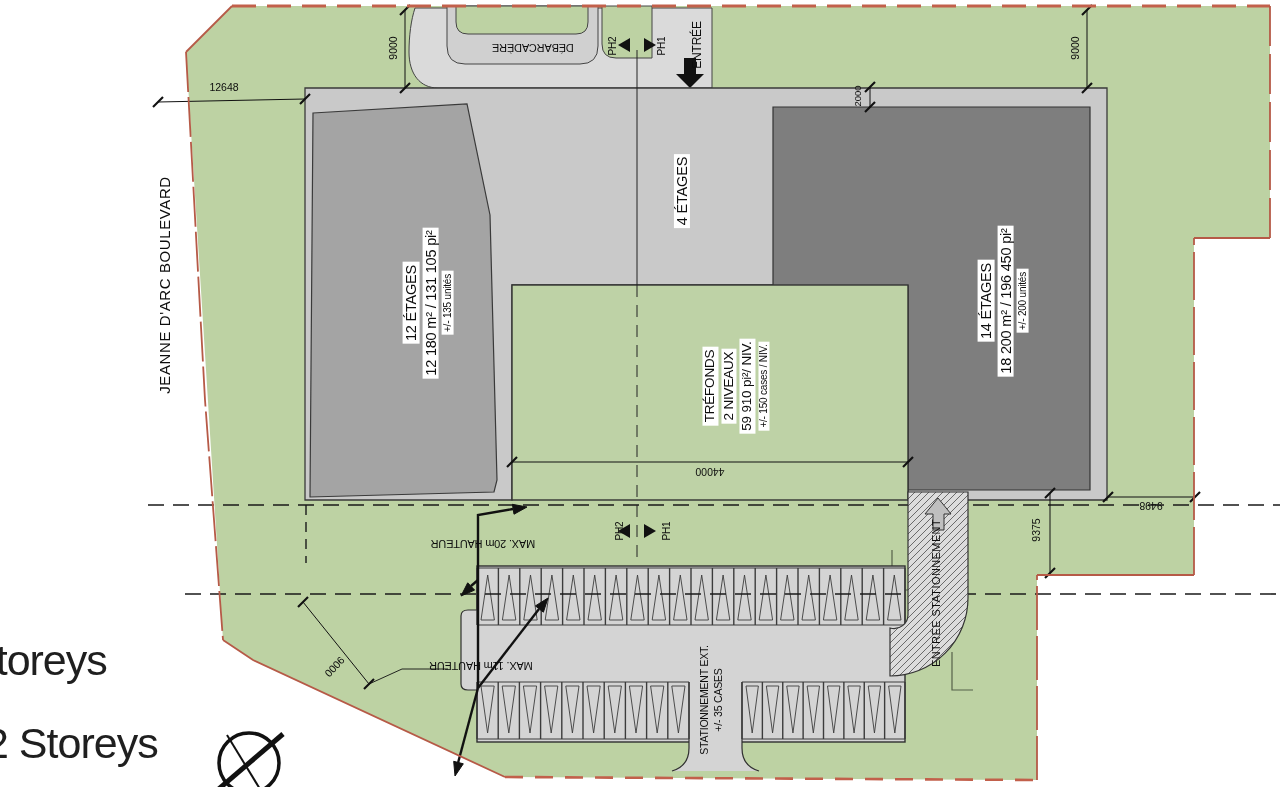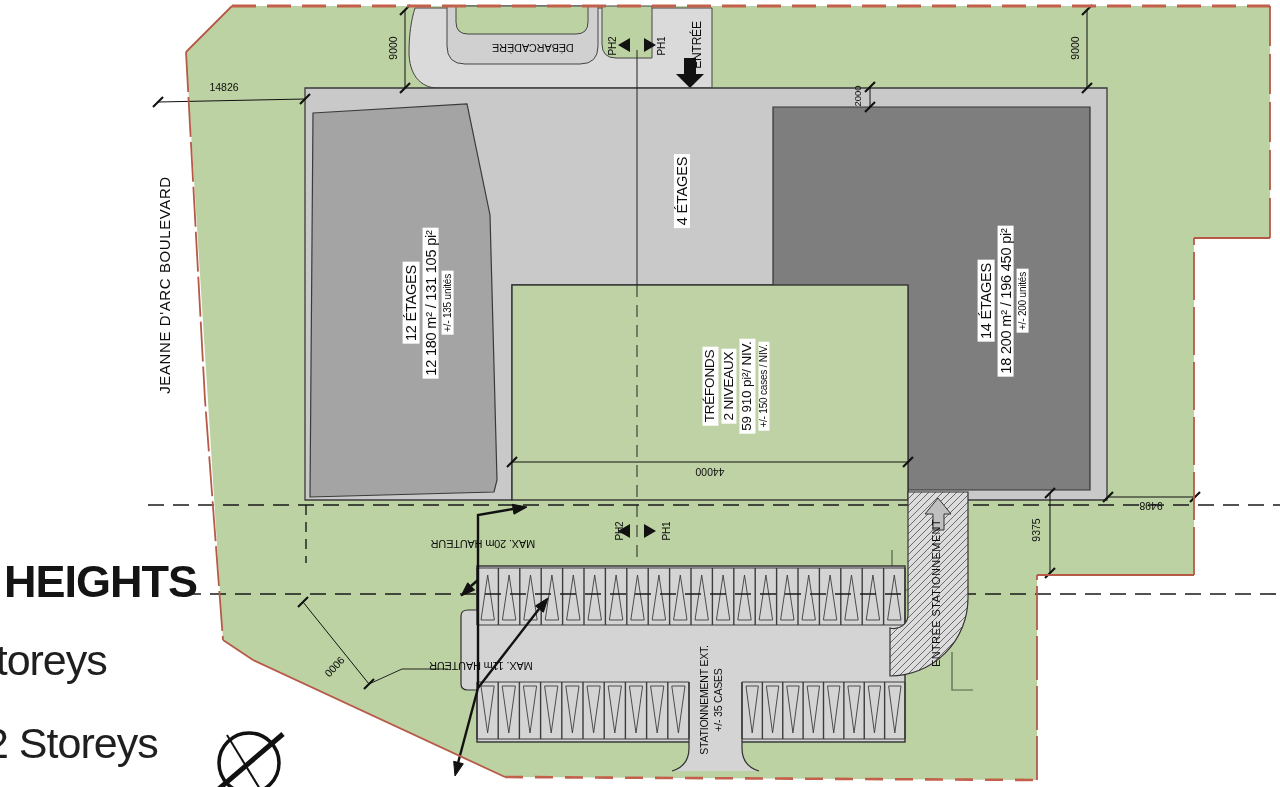--- a/index.html
+++ b/index.html
@@ -304,26 +304,25 @@
 
   <div class="lbl rot90" style="left:711px;top:700px;">
     <div class="stack" style="gap:2px;">
       <span style="background:none;font-size:10.5px;">STATIONNEMENT EXT.</span>
       <span style="background:none;font-size:10.5px;">+/- 35 CASES</span>
     </div>
   </div>
 
   <div class="lbl rot90" style="left:936px;top:593px;font-size:11px;letter-spacing:0.4px;">ENTRÉE STATIONNEMENT</div>
 
-  <div class="lbl dim" style="left:224px;top:87px;">14826</div>
+  <div class="lbl dim" style="left:224px;top:87px;">12648</div>
   <div class="lbl rot90 dim" style="left:393px;top:48px;">9000</div>
   <div class="lbl rot90 dim" style="left:1075px;top:48px;">9000</div>
   <div class="lbl rot90 dim" style="left:857px;top:96px;font-size:9.5px;">2000</div>
   <div class="lbl rot180 dim" style="left:710px;top:472px;">44000</div>
   <div class="lbl rot90 dim" style="left:1036px;top:530px;">9375</div>
   <div class="lbl rot180 dim" style="left:1151px;top:506px;">9498</div>
   <div class="lbl rotD dim" style="left:335px;top:667px;">9000</div>
 
-  <div class="legend-title" style="left:4px;top:556px;">HEIGHTS</div>
   <div class="legend-item" style="left:-32px;top:636px;">Storeys</div>
   <div class="legend-item" style="left:-15px;top:719px;">2 Storeys</div>
 
 </div>
 
 </body></html>

